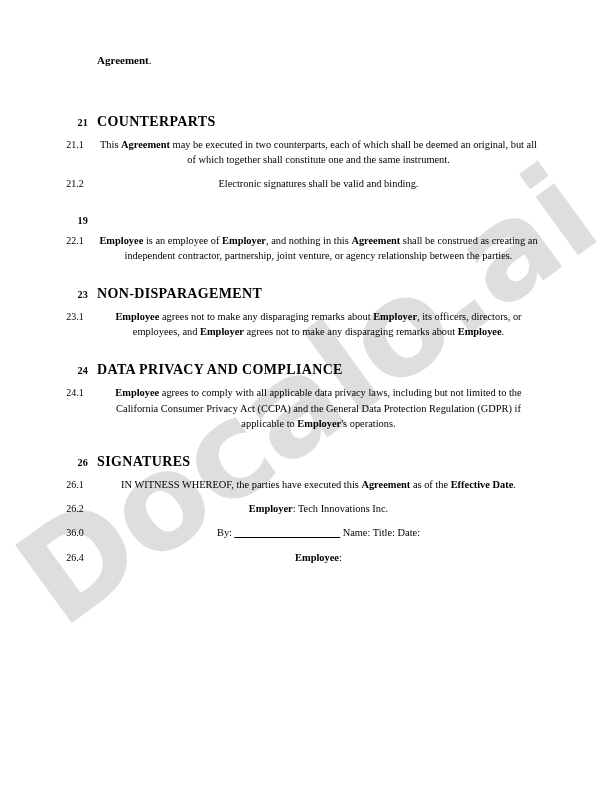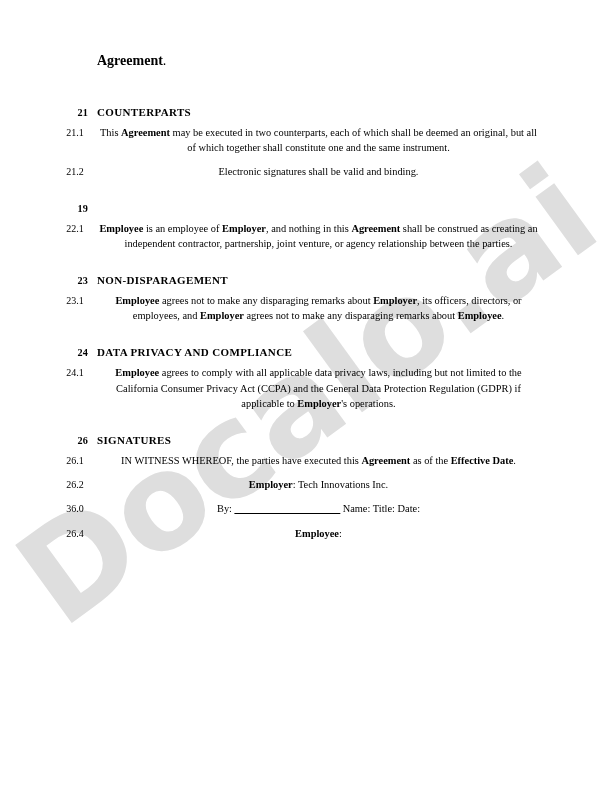--- a/index.html
+++ b/index.html
@@ -48,28 +48,28 @@
     position: relative;
     z-index: 1;
     padding: 0;
   }
 
   .continuation {
     position: absolute;
     left: 97px;
     top: 53px;
     width: 443px;
-    font-size: 14px;
+    font-size: 11px;
     line-height: 15px;
   }
 
   .body-block {
     position: absolute;
     left: 60px;
-    top: 92px;
+    top: 100px;
     width: 485px;
   }
 
   .section {
     margin: 0 0 4px 0;
   }
 
   
   .section-heading {
     display: flex;
@@ -81,21 +81,21 @@
     width: 28px;
     min-width: 28px;
     text-align: right;
     font-weight: 700;
     font-size: 10.2px;
     letter-spacing: 0.1px;
   }
   .section-heading .title {
     margin-left: 9px;
     font-weight: 700;
-    font-size: 11px;
+    font-size: 14px;
     letter-spacing: 0.35px;
   }
 
   
   .clause {
     display: flex;
     align-items: baseline;
     margin: 0 0 9px 0;
   }
   .clause .num {

